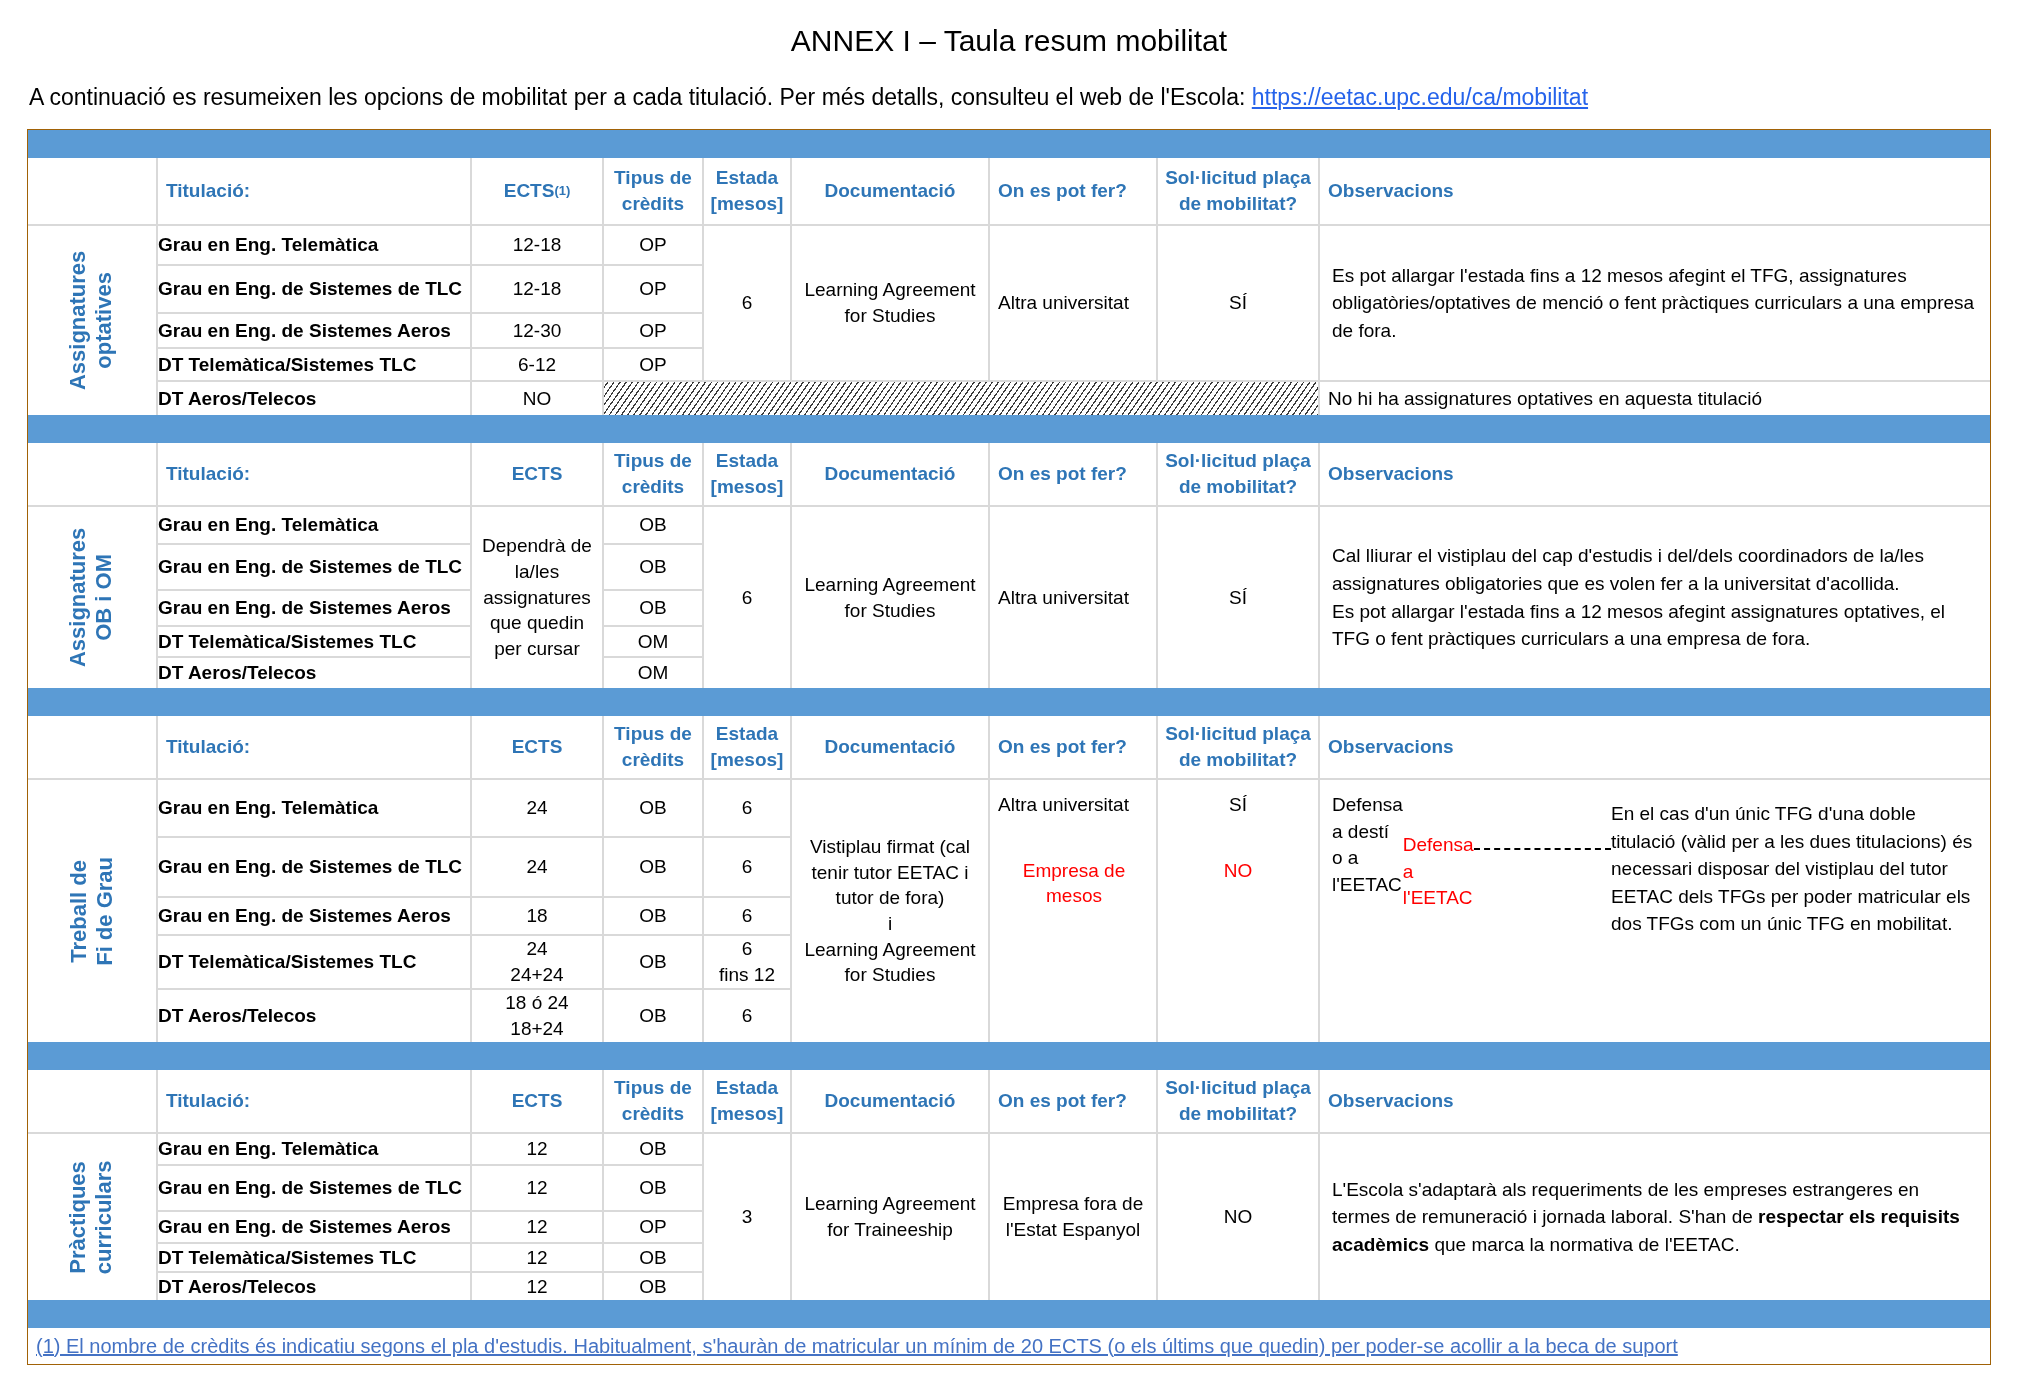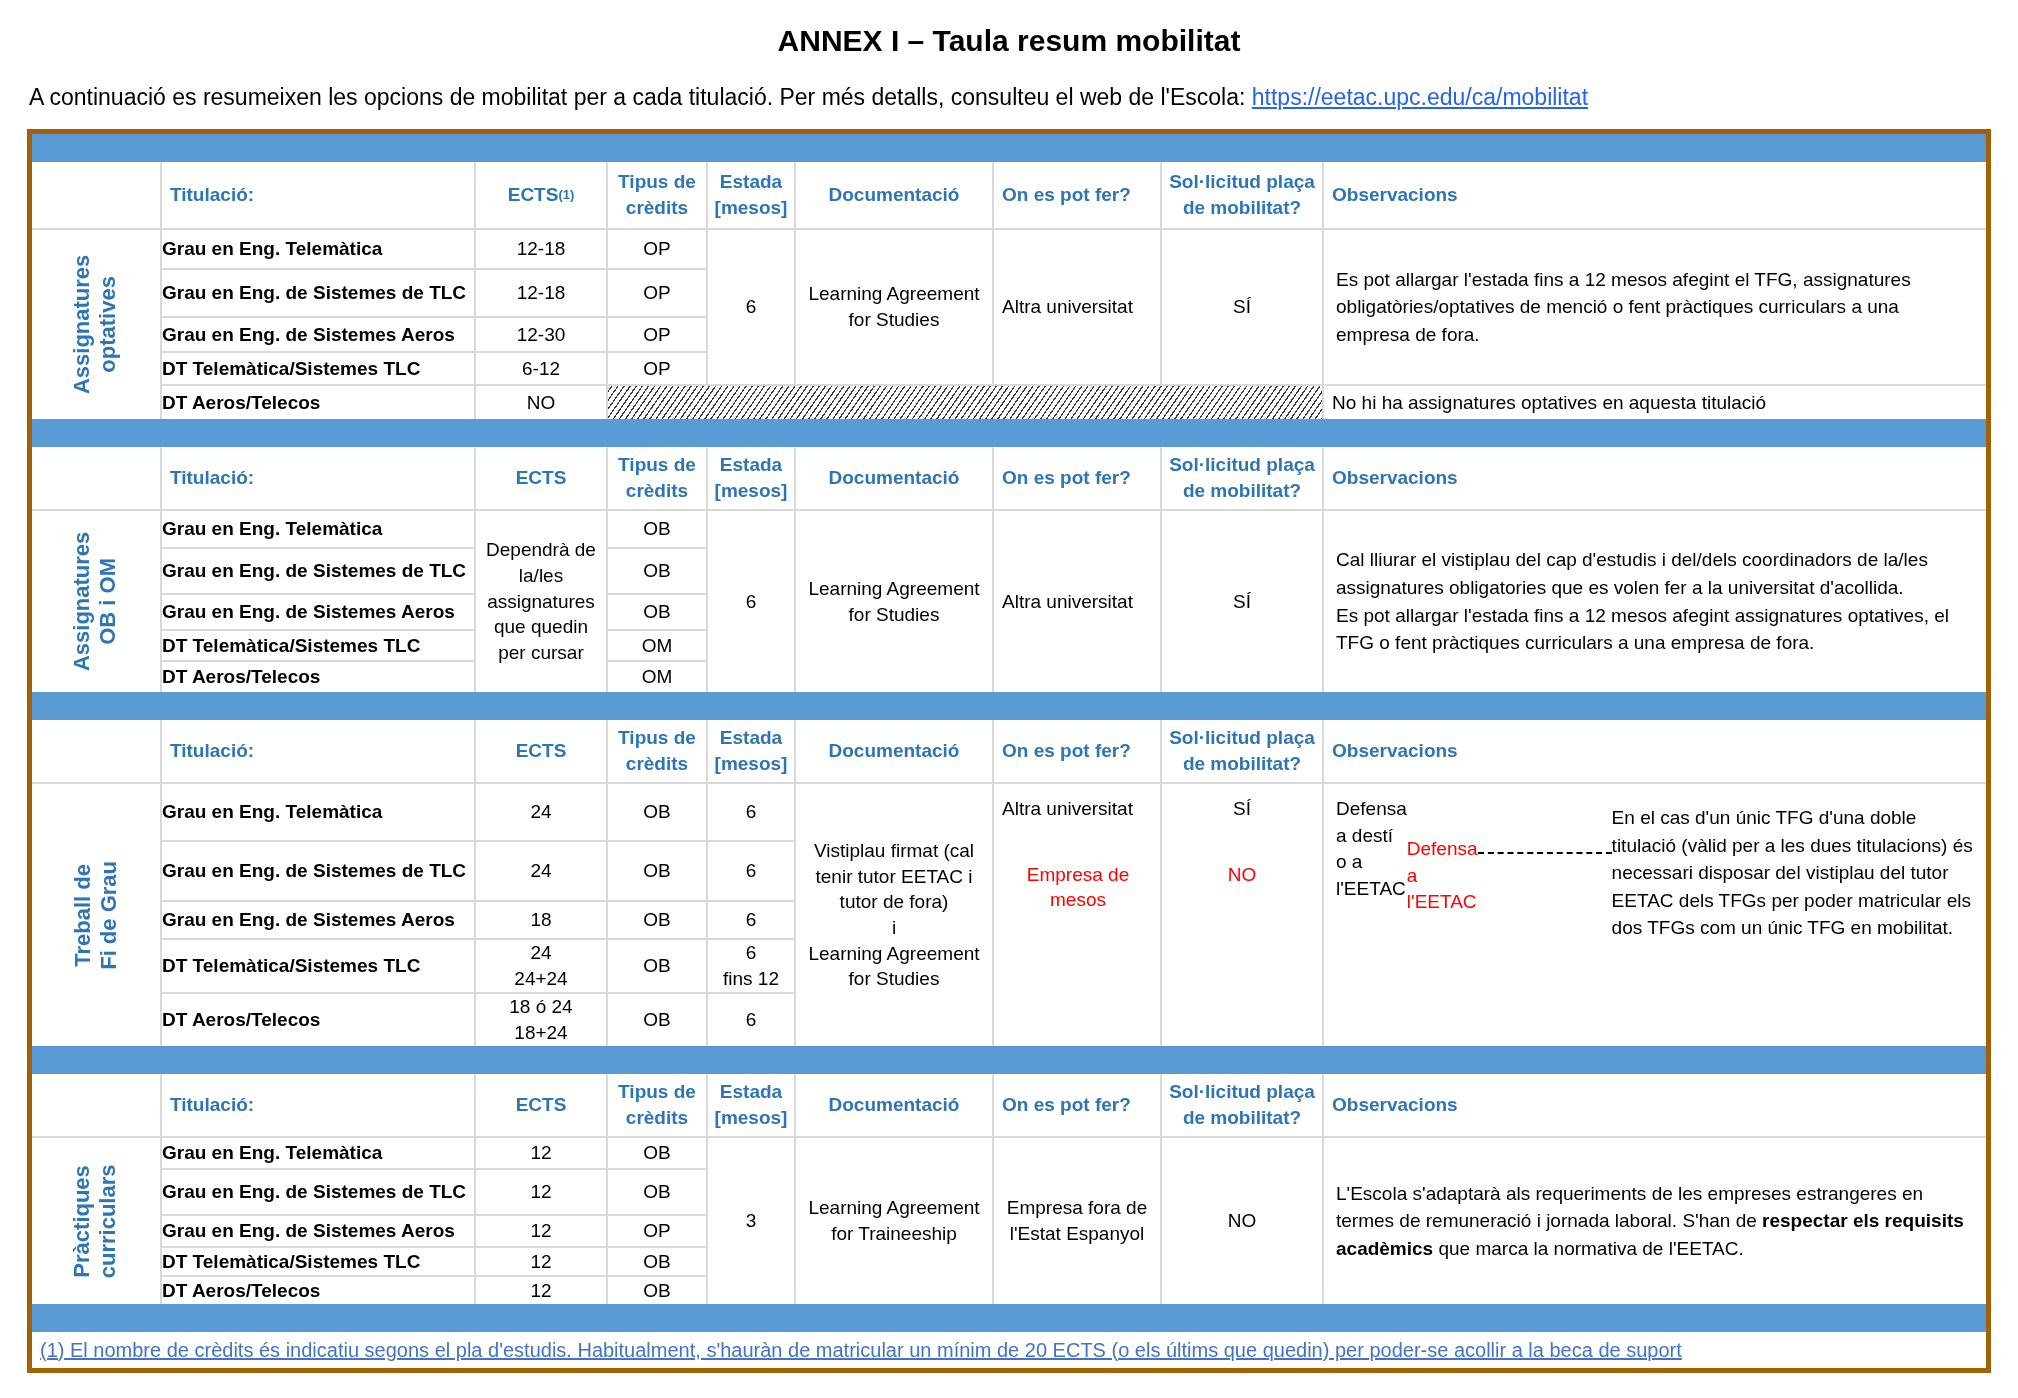--- a/index.html
+++ b/index.html
@@ -1,21 +1,21 @@
 <!DOCTYPE html>
 <html><head>
 <meta charset="utf-8">
 <style>
   html,body{margin:0;padding:0;background:#fff;}
   body{width:2018px;height:1398px;font-family:"Liberation Sans",sans-serif;color:#000;overflow:hidden;}
   .page{padding:14px 27px 0 27px;}
-  .doc-title{text-align:center;font-size:30px;font-weight:bold;margin:10px 0 26px 0;}
+  .doc-title{text-align:center;font-size:30px;font-weight:normal;margin:10px 0 26px 0;}
   .intro{font-size:23px;margin:0 0 18px 2px;}
   .link{color:#2563eb;text-decoration:underline;cursor:pointer;}
-  .table-wrap{border:5px solid #a16207;background:#7f1d1d;}
+  .table-wrap{border:1px solid #a16207;background:#7f1d1d;}
   .band{height:28px;background:#5b9bd5;}
   .grid{display:grid;gap:2px;background:#d9d9d9;
         grid-template-columns:128px 312px 130px 98px 86px 196px 166px 160px 1fr;}
   .s1{grid-template-rows:66px 38px 46px 33px 31px 33px;}
   .s2{grid-template-rows:62px 36px 44px 34px 29px 30px;}
   .s3{grid-template-rows:62px 56px 58px 36px 52px 52px;}
   .s4{grid-template-rows:62px 30px 44px 30px 27px 27px;}
   .cell{background:#fff;display:flex;align-items:center;justify-content:center;
         text-align:center;font-size:19px;line-height:1.35;overflow:hidden;}
   .left{justify-content:flex-start;text-align:left;padding:2px 8px;}

